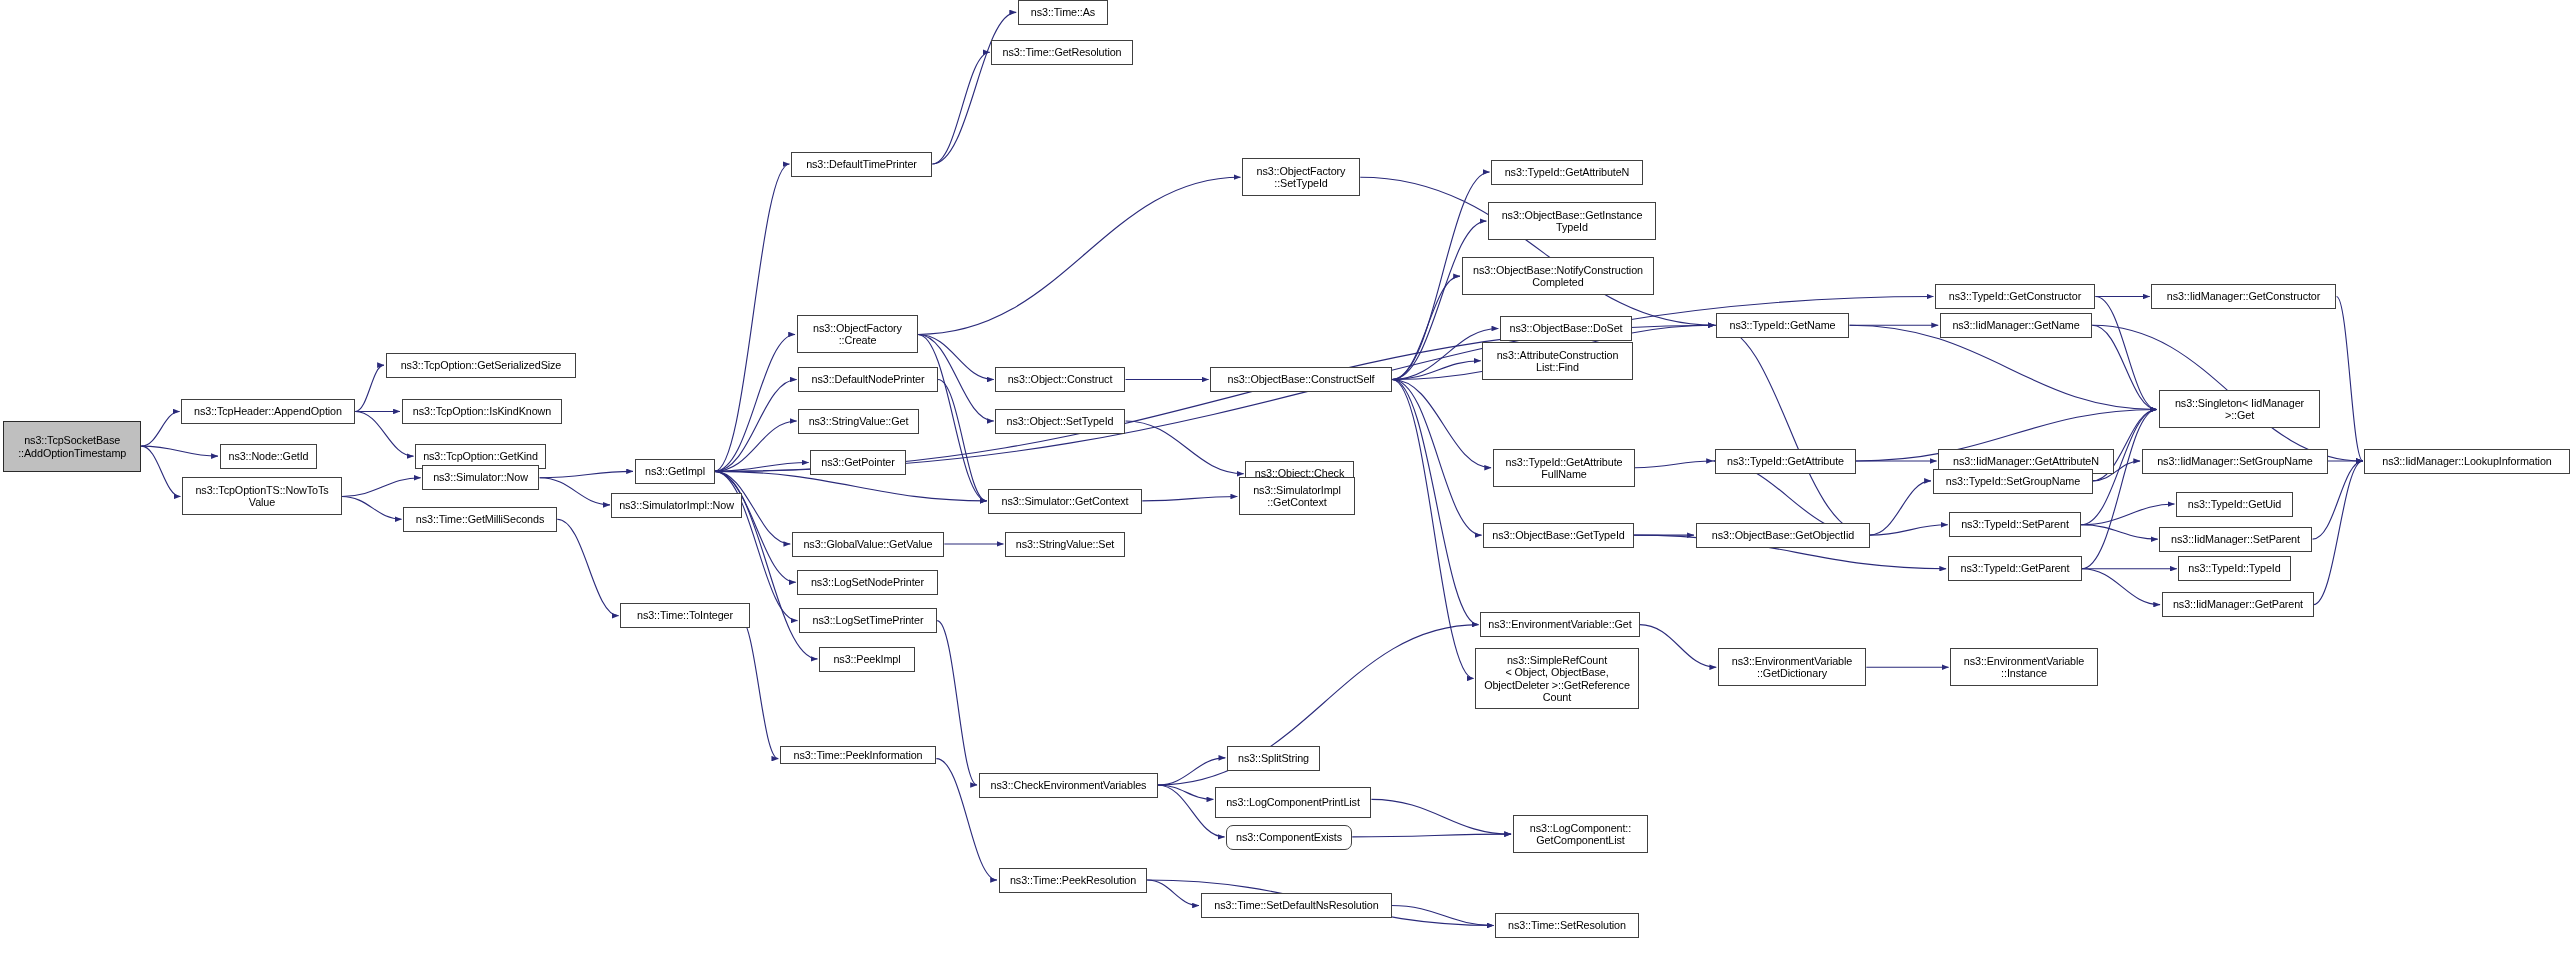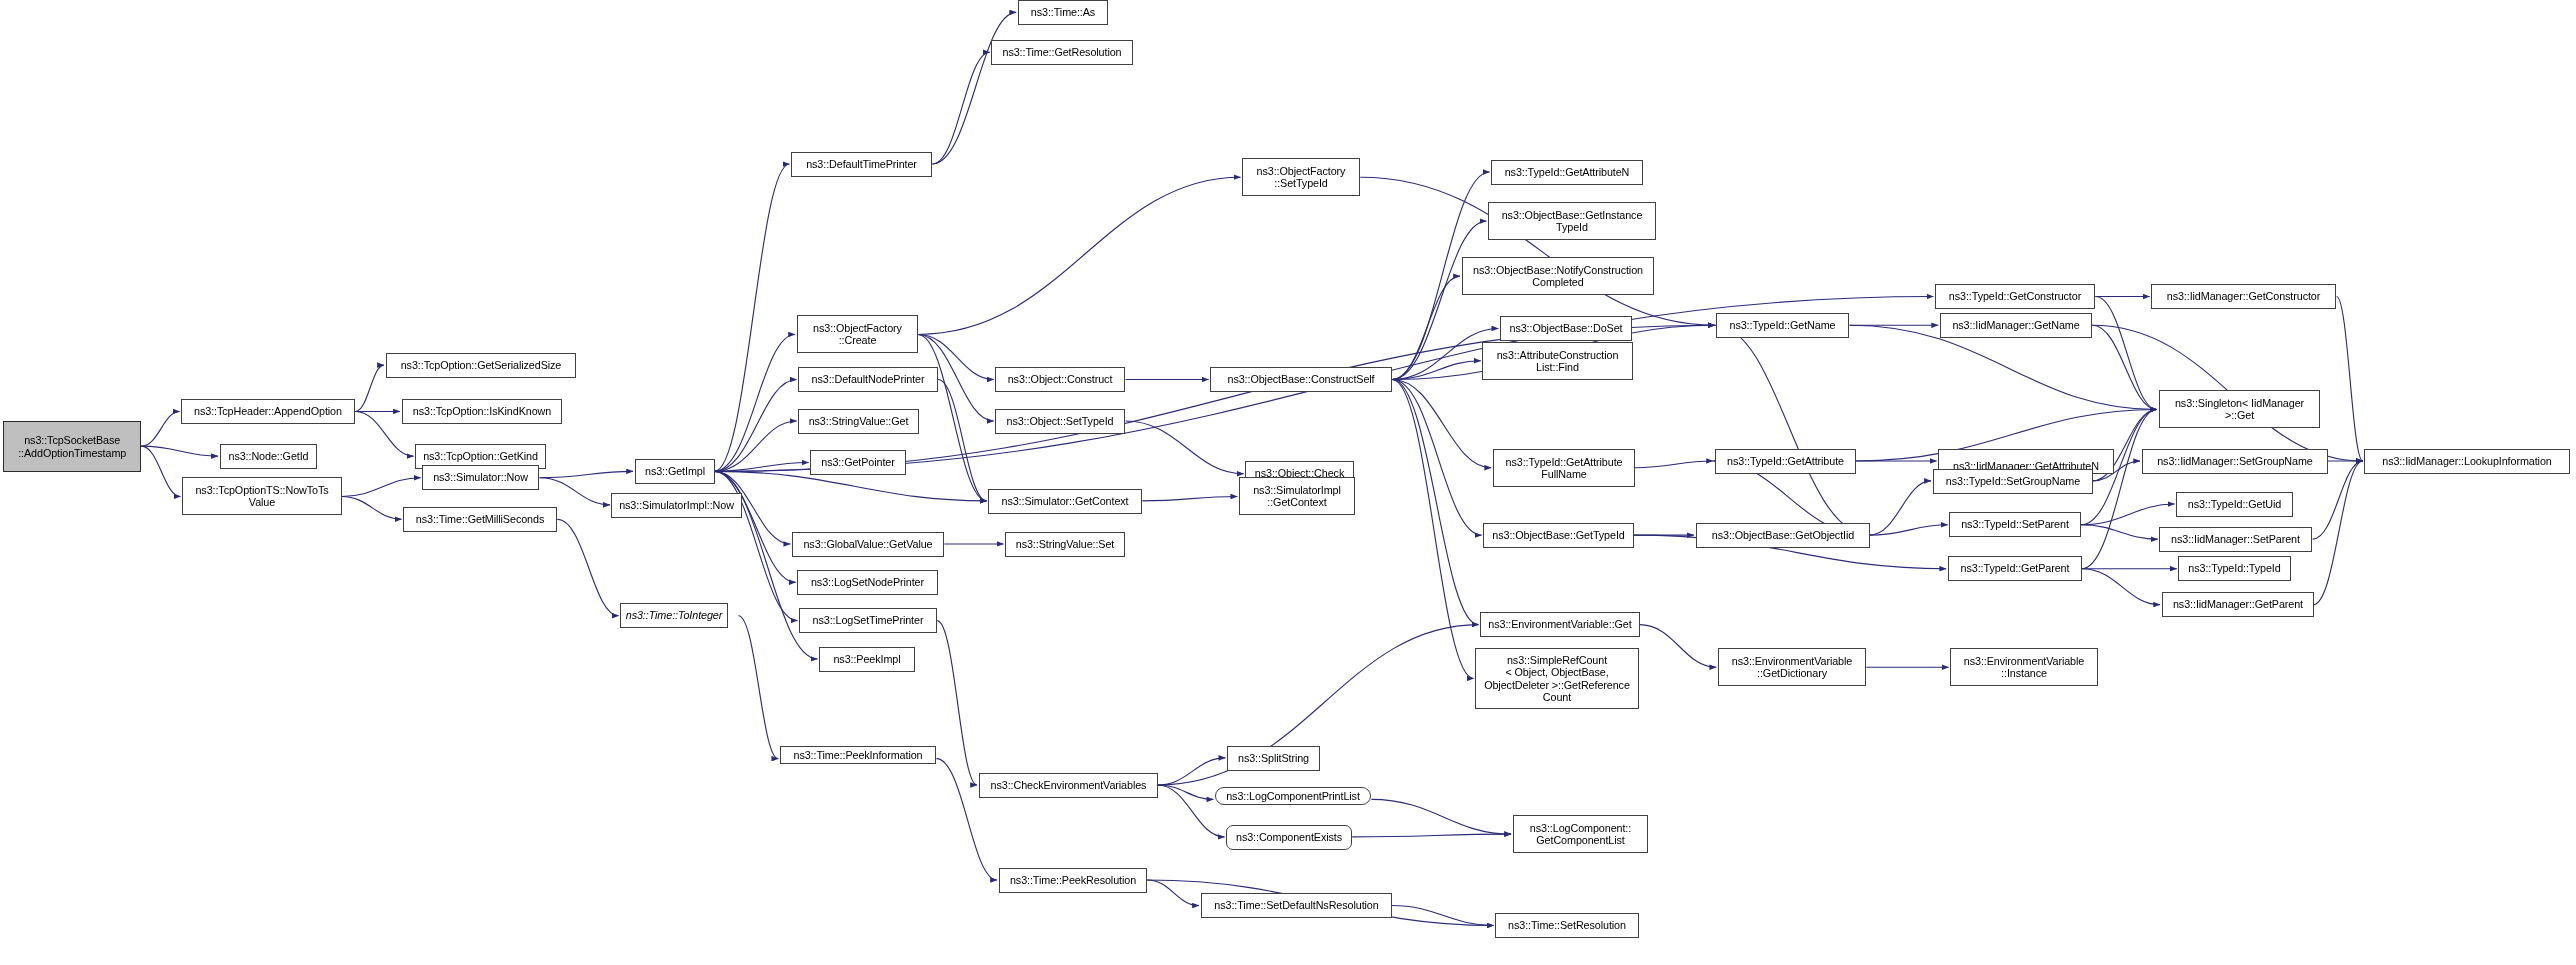--- a/index.html
+++ b/index.html
@@ -156,21 +156,21 @@
       <div class="node" style="left: 220px; top: 444px; width: 97px; height: 25px;"><span class="lbl">ns3::Node::GetId</span></div>
       <div class="node" style="left: 182px; top: 477px; width: 160px; height: 38px;"><span class="lbl">ns3::TcpOptionTS::NowToTs
 Value</span></div>
       <div class="node" style="left: 386px; top: 353px; width: 190px; height: 25px;"><span class="lbl">ns3::TcpOption::GetSerializedSize</span></div>
       <div class="node" style="left: 402px; top: 399px; width: 160px; height: 25px;"><span class="lbl">ns3::TcpOption::IsKindKnown</span></div>
       <div class="node" style="left: 415px; top: 444px; width: 131px; height: 25px;"><span class="lbl">ns3::TcpOption::GetKind</span></div>
       <div class="node" style="left: 422px; top: 465px; width: 117px; height: 25px;"><span class="lbl">ns3::Simulator::Now</span></div>
       <div class="node" style="left: 403px; top: 507px; width: 154px; height: 25px;"><span class="lbl">ns3::Time::GetMilliSeconds</span></div>
       <div class="node" style="left: 635px; top: 459px; width: 80px; height: 25px;"><span class="lbl">ns3::GetImpl</span></div>
       <div class="node" style="left: 611px; top: 493px; width: 131px; height: 25px;"><span class="lbl">ns3::SimulatorImpl::Now</span></div>
-      <div class="node" style="left: 620px; top: 603px; width: 108px; height: 25px; font-style: italic;"><span class="lbl">ns3::Time::ToInteger</span></div>
+      <div class="node" style="left: 620px; top: 603px; width: 130px; height: 25px;"><span class="lbl">ns3::Time::ToInteger</span></div>
       <div class="node" style="left: 791px; top: 152px; width: 141px; height: 25px;"><span class="lbl">ns3::DefaultTimePrinter</span></div>
       <div class="node" style="left: 1018px; top: 0px; width: 90px; height: 25px;"><span class="lbl">ns3::Time::As</span></div>
       <div class="node" style="left: 991px; top: 40px; width: 142px; height: 25px;"><span class="lbl">ns3::Time::GetResolution</span></div>
       <div class="node" style="left: 797px; top: 315px; width: 121px; height: 38px;"><span class="lbl">ns3::ObjectFactory
 ::Create</span></div>
       <div class="node" style="left: 798px; top: 367px; width: 140px; height: 25px;"><span class="lbl">ns3::DefaultNodePrinter</span></div>
       <div class="node" style="left: 798px; top: 409px; width: 121px; height: 25px;"><span class="lbl">ns3::StringValue::Get</span></div>
       <div class="node" style="left: 810px; top: 450px; width: 96px; height: 25px;"><span class="lbl">ns3::GetPointer</span></div>
       <div class="node" style="left: 792px; top: 532px; width: 152px; height: 25px;"><span class="lbl">ns3::GlobalValue::GetValue</span></div>
       <div class="node" style="left: 797px; top: 570px; width: 141px; height: 25px;"><span class="lbl">ns3::LogSetNodePrinter</span></div>
@@ -183,21 +183,21 @@
       <div class="node" style="left: 1005px; top: 532px; width: 120px; height: 25px;"><span class="lbl">ns3::StringValue::Set</span></div>
       <div class="node" style="left: 979px; top: 773px; width: 179px; height: 25px;"><span class="lbl">ns3::CheckEnvironmentVariables</span></div>
       <div class="node" style="left: 999px; top: 868px; width: 148px; height: 25px;"><span class="lbl">ns3::Time::PeekResolution</span></div>
       <div class="node" style="left: 1242px; top: 158px; width: 118px; height: 38px;"><span class="lbl">ns3::ObjectFactory
 ::SetTypeId</span></div>
       <div class="node" style="left: 1210px; top: 367px; width: 182px; height: 25px;"><span class="lbl">ns3::ObjectBase::ConstructSelf</span></div>
       <div class="node" style="left: 1245px; top: 461px; width: 109px; height: 25px; justify-content: flex-end;"><span class="lbl">ns3::Object::Check</span></div>
       <div class="node" style="left: 1239px; top: 477px; width: 116px; height: 38px;"><span class="lbl">ns3::SimulatorImpl
 ::GetContext</span></div>
       <div class="node" style="left: 1227px; top: 746px; width: 93px; height: 25px;"><span class="lbl">ns3::SplitString</span></div>
-      <div class="node" style="left: 1215px; top: 787px; width: 156px; height: 18px; border-radius: 12px;"><span class="lbl">ns3::LogComponentPrintList</span></div>
+      <div class="node" style="left: 1215px; top: 787px; width: 156px; height: 31px;"><span class="lbl">ns3::LogComponentPrintList</span></div>
       <div class="node" style="left: 1226px; top: 825px; width: 126px; height: 25px; border-radius: 7px;"><span class="lbl">ns3::ComponentExists</span></div>
       <div class="node" style="left: 1201px; top: 893px; width: 191px; height: 25px;"><span class="lbl">ns3::Time::SetDefaultNsResolution</span></div>
       <div class="node" style="left: 1491px; top: 160px; width: 152px; height: 25px;"><span class="lbl">ns3::TypeId::GetAttributeN</span></div>
       <div class="node" style="left: 1488px; top: 202px; width: 168px; height: 38px;"><span class="lbl">ns3::ObjectBase::GetInstance
 TypeId</span></div>
       <div class="node" style="left: 1462px; top: 257px; width: 192px; height: 38px;"><span class="lbl">ns3::ObjectBase::NotifyConstruction
 Completed</span></div>
       <div class="node" style="left: 1500px; top: 316px; width: 132px; height: 25px;"><span class="lbl">ns3::ObjectBase::DoSet</span></div>
       <div class="node" style="left: 1482px; top: 342px; width: 151px; height: 38px;"><span class="lbl">ns3::AttributeConstruction
 List::Find</span></div>
@@ -212,21 +212,21 @@
       <div class="node" style="left: 1716px; top: 313px; width: 133px; height: 25px;"><span class="lbl">ns3::TypeId::GetName</span></div>
       <div class="node" style="left: 1715px; top: 449px; width: 141px; height: 25px;"><span class="lbl">ns3::TypeId::GetAttribute</span></div>
       <div class="node" style="left: 1696px; top: 523px; width: 174px; height: 25px;"><span class="lbl">ns3::ObjectBase::GetObjectIid</span></div>
       <div class="node" style="left: 1718px; top: 648px; width: 148px; height: 38px;"><span class="lbl">ns3::EnvironmentVariable
 ::GetDictionary</span></div>
       <div class="node" style="left: 1513px; top: 815px; width: 135px; height: 38px;"><span class="lbl">ns3::LogComponent::
 GetComponentList</span></div>
       <div class="node" style="left: 1495px; top: 913px; width: 144px; height: 25px;"><span class="lbl">ns3::Time::SetResolution</span></div>
       <div class="node" style="left: 1935px; top: 284px; width: 160px; height: 25px;"><span class="lbl">ns3::TypeId::GetConstructor</span></div>
       <div class="node" style="left: 1940px; top: 313px; width: 152px; height: 25px;"><span class="lbl">ns3::IidManager::GetName</span></div>
-      <div class="node" style="left: 1938px; top: 449px; width: 176px; height: 25px; align-items: flex-end;"><span class="lbl">ns3::IidManager::GetAttributeN</span></div>
+      <div class="node" style="left: 1938px; top: 449px; width: 176px; height: 25px;"><span class="lbl">ns3::IidManager::GetAttributeN</span></div>
       <div class="node" style="left: 1933px; top: 469px; width: 160px; height: 25px;"><span class="lbl">ns3::TypeId::SetGroupName</span></div>
       <div class="node" style="left: 1949px; top: 512px; width: 132px; height: 25px;"><span class="lbl">ns3::TypeId::SetParent</span></div>
       <div class="node" style="left: 1948px; top: 556px; width: 134px; height: 25px;"><span class="lbl">ns3::TypeId::GetParent</span></div>
       <div class="node" style="left: 1950px; top: 648px; width: 148px; height: 38px;"><span class="lbl">ns3::EnvironmentVariable
 ::Instance</span></div>
       <div class="node" style="left: 2151px; top: 284px; width: 185px; height: 25px;"><span class="lbl">ns3::IidManager::GetConstructor</span></div>
       <div class="node" style="left: 2159px; top: 390px; width: 161px; height: 38px;"><span class="lbl">ns3::Singleton&lt; IidManager
 &gt;::Get</span></div>
       <div class="node" style="left: 2142px; top: 449px; width: 186px; height: 25px;"><span class="lbl">ns3::IidManager::SetGroupName</span></div>
       <div class="node" style="left: 2176px; top: 492px; width: 117px; height: 25px; text-align: center;"><span class="lbl">ns3::TypeId::GetUid</span></div>

